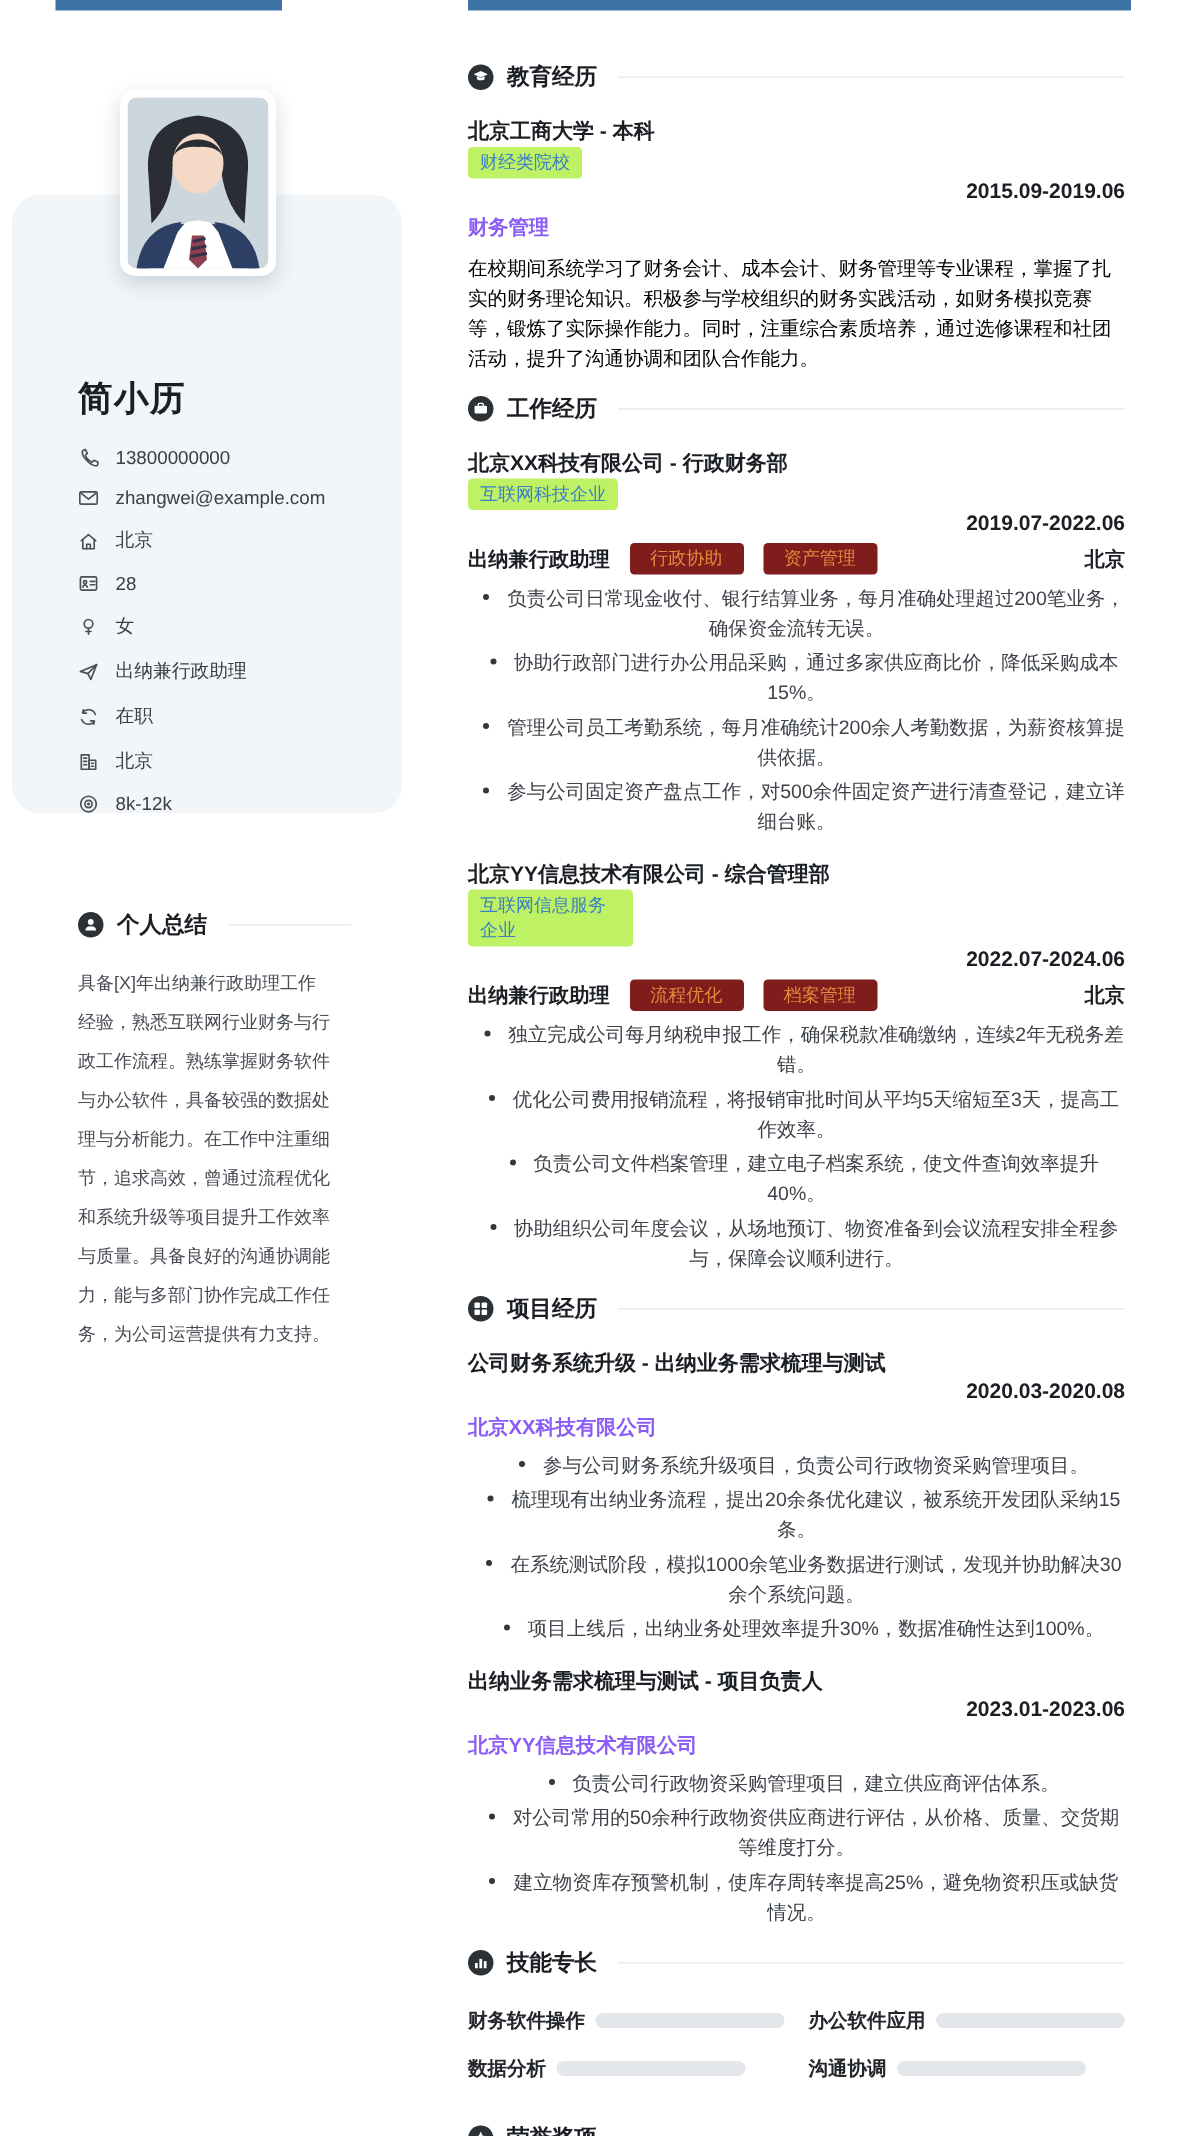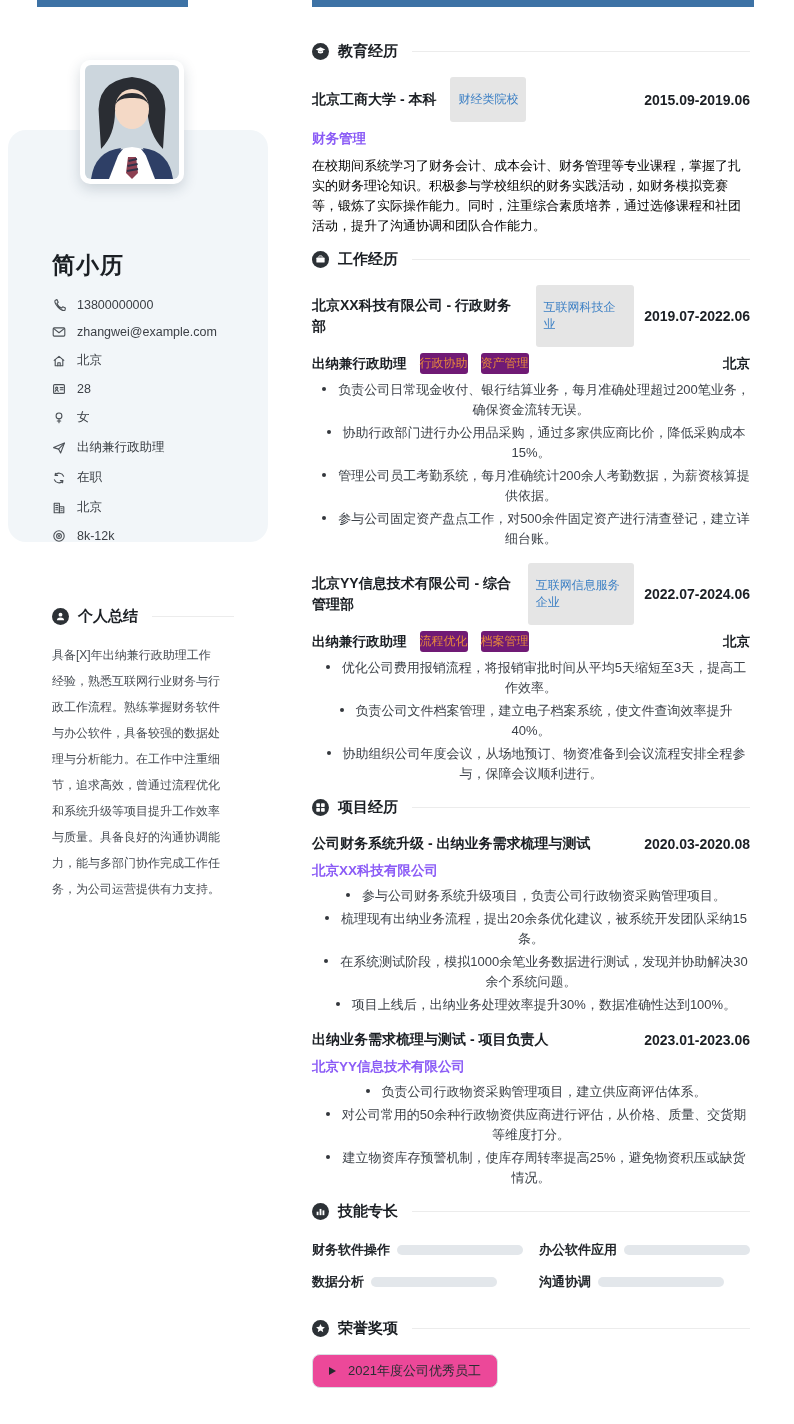--- a/index.html
+++ b/index.html
@@ -35,30 +35,30 @@
   .icon-badge { width:17px; height:17px; border-radius:50%; background:#2c3136;
     display:flex; align-items:center; justify-content:center; margin-right:9px; flex:0 0 17px; }
   .section-title { font-size:15px; font-weight:bold; color:#1b1f24; white-space:nowrap; }
   .header-rule { flex:1; height:1px; background:#ececec; margin-left:14px; }
 
   
   .main { flex:1; padding:42px 49px 0 12px; }
   .section { margin-bottom:14px; }
   .section.skills-section { margin-bottom:28px; }
   .entry { margin-bottom:14px; }
-  .entry-head { display:flex; align-items:center; }
+  .entry-head { display:flex; align-items:flex-start;flex-direction:column; }
   .entry-title { font-size:14px; font-weight:bold; color:#1b1f24; line-height:21px; max-width:250px; }
   .entry-title.wide { max-width:300px; }
-  .tag-blue { background:#e5e5e5; color:#3b7fc4; font-size:12px; line-height:17px;
-    padding:14px 8px; border-radius:3px; margin-left:14px; max-width:110px; }
+  .tag-blue { background:#bef264; color:#3b7fc4; font-size:12px; line-height:17px;
+    padding:2px 8px; border-radius:3px; max-width:110px; }
   .entry-date { margin-left:auto; font-size:14px; font-weight:bold; color:#1b1f24; white-space:nowrap; padding-left:10px; }
   .role-row { display:flex; align-items:center; margin-top:6px; }
   .role-name { font-size:13.5px; font-weight:bold; color:#1b1f24; }
-  .tag-orange { background:#701a75; color:#e5873c; font-size:12px; line-height:17px;
-    padding:2px 0; border-radius:3px; margin-left:13px; }
+  .tag-orange { background:#7f1d1d; color:#e5873c; font-size:12px; line-height:17px;
+    padding:2px 14px; border-radius:3px; margin-left:13px; }
   .role-location { margin-left:auto; font-size:13.5px; font-weight:bold; color:#1b1f24; }
   .major-line, .company-line { margin-top:8px; font-size:13.5px; font-weight:bold; color:#8b5cf6; }
   .desc-text { margin-top:8px; font-size:13px; line-height:20px; color:#000000; }
   .bullets { margin-top:6px;text-align:center; }
   .bullet { font-size:13px; line-height:20px; color:#3d4249; margin:3px 0; text-indent:10px; }
   .bullet .dot { display:inline-block; width:4px; height:4px; background:#33373d;
     border-radius:50%; vertical-align:3px; margin-right:12px; }
 
   
   .skills-grid { display:grid; grid-template-columns:1fr 1fr; column-gap:16px; row-gap:14px; margin-top:4px;font-family:Liberation Serif, serif; }
@@ -273,20 +273,21 @@
           <span class="tag-blue">互联网信息服务企业</span>
           <span class="entry-date">2022.07-2024.06</span>
         </div>
         <div class="role-row">
           <span class="role-name">出纳兼行政助理</span>
           <span class="tag-orange">流程优化</span>
           <span class="tag-orange">档案管理</span>
           <span class="role-location">北京</span>
         </div>
         <div class="bullets">
+          <div class="bullet"><span class="dot"></span><span>独立完成公司每月纳税申报工作，确保税款准确缴纳，连续2年无税务差错。</span></div>
           <div class="bullet"><span class="dot"></span><span>优化公司费用报销流程，将报销审批时间从平均5天缩短至3天，提高工作效率。</span></div>
           <div class="bullet"><span class="dot"></span><span>负责公司文件档案管理，建立电子档案系统，使文件查询效率提升40%。</span></div>
           <div class="bullet"><span class="dot"></span><span>协助组织公司年度会议，从场地预订、物资准备到会议流程安排全程参与，保障会议顺利进行。</span></div>
         </div>
       </div>
     </div>
 
     <div class="section">
       <div class="section-header">
         <span class="icon-badge">

